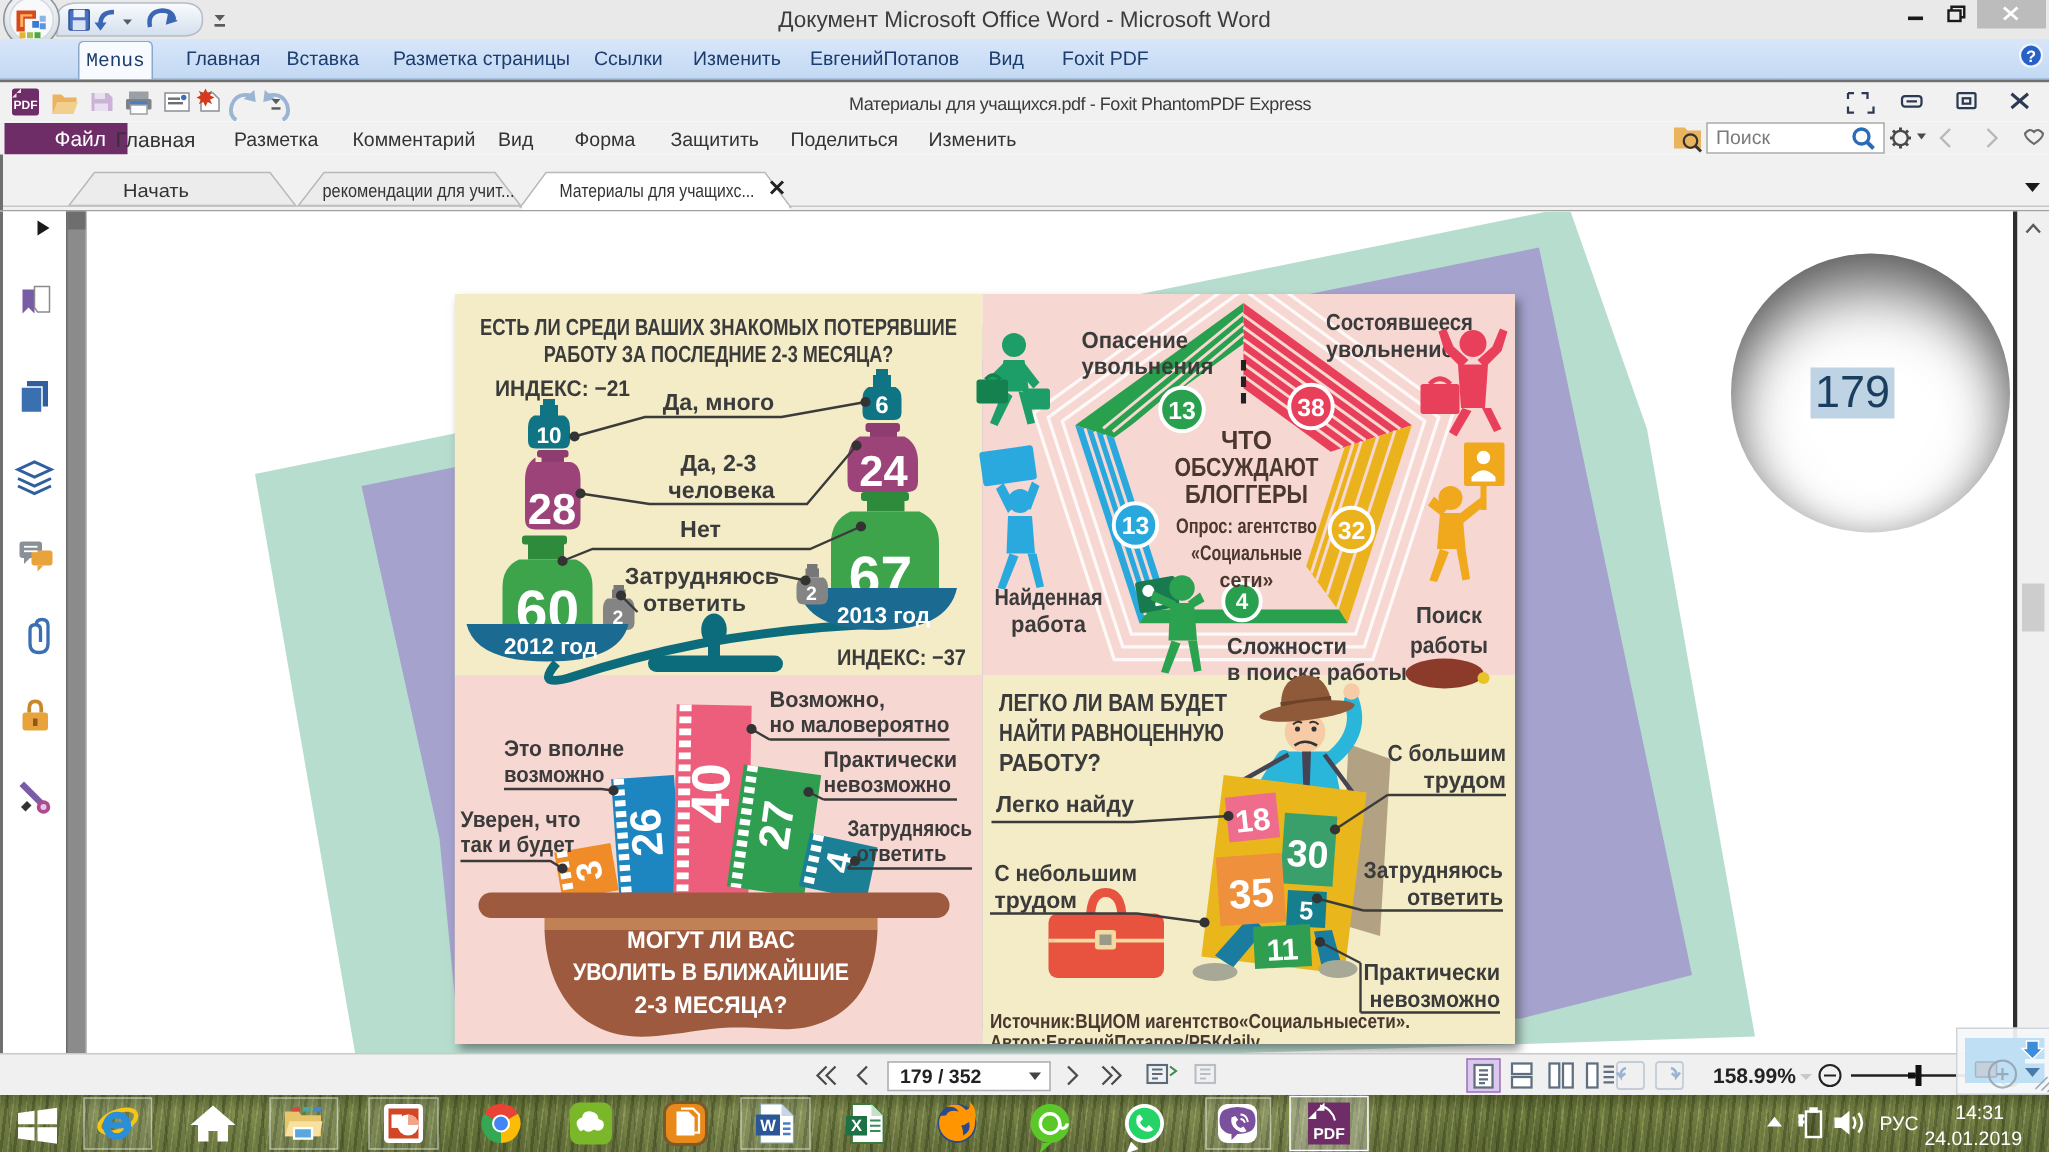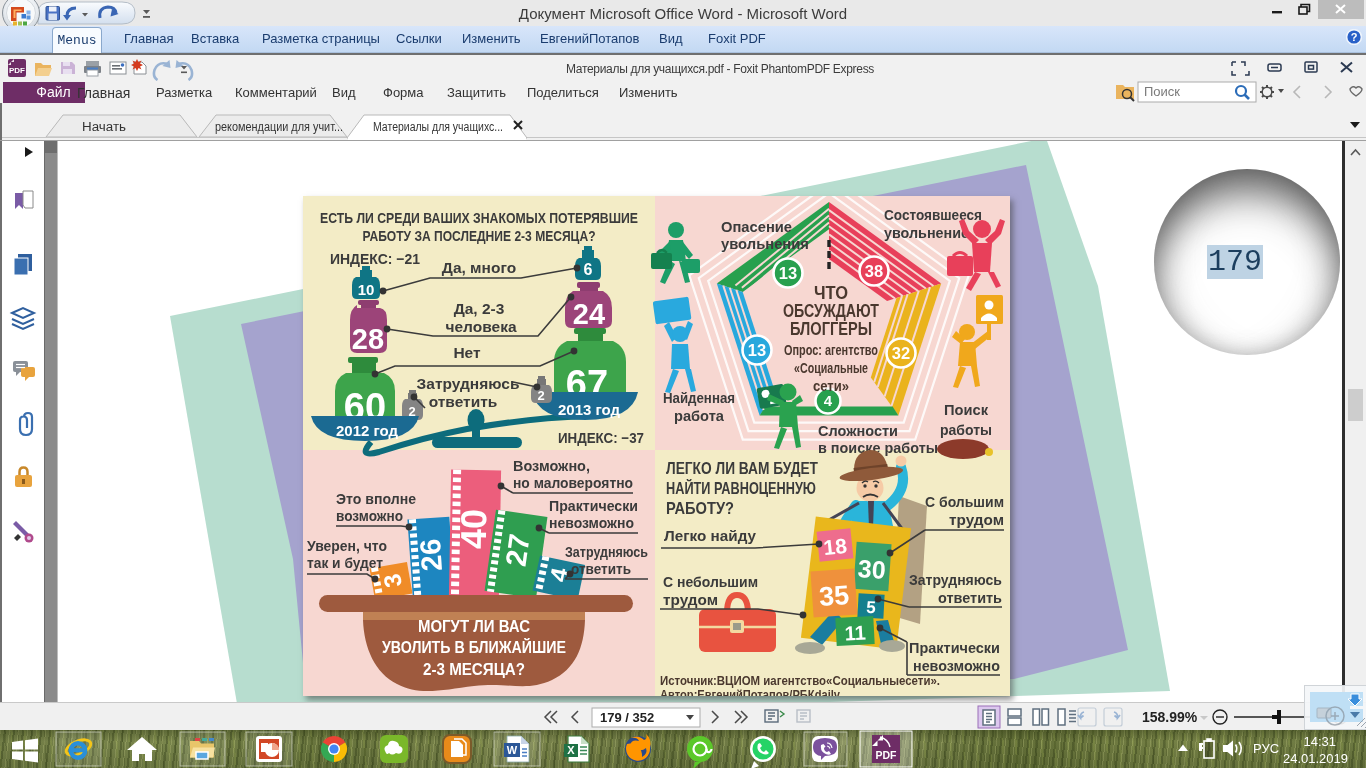--- a/index.html
+++ b/index.html
@@ -18,21 +18,21 @@
   
   #ftoolbar{position:absolute;top:55px;left:0;width:1366px;height:26px;background:#f1f1f1;}
   #ftitle{position:absolute;top:7px;left:400px;width:640px;text-align:center;font-size:12px;letter-spacing:-0.3px;color:#3c3c3c;}
   
   #fmenu{position:absolute;top:81px;left:0;width:1366px;height:22px;background:#f1f1f1;}
   #fbtn{position:absolute;top:1px;left:3px;width:63px;height:21px;background:#6e2d66;color:#fff;text-align:center;font-size:14px;line-height:21px;padding-left:19px;}
   .fm{position:absolute;top:4px;font-size:13px;color:#333;}
   
   #doctabs{position:absolute;top:103px;left:0;width:1366px;height:37px;background:#f1f1f1;border-left:2px solid #6f6f6f;}
   
-  #main{position:absolute;top:140px;left:0;width:1366px;height:562px;background:#fff;border-top:1px solid #a0a0a0;font-family:Liberation Mono, monospace;}
+  #main{position:absolute;top:140px;left:0;width:1366px;height:562px;background:#fff;border-top:1px solid #a0a0a0;}
   #sidebar{position:absolute;top:0;left:0;width:44px;height:562px;background:#fff;border-left:2px solid #6f6f6f;}
   #splitter{position:absolute;top:0;left:44px;width:12px;height:562px;background:#8b8b8b;border-left:1px solid #6a6a6a;border-right:1px solid #bdbdbd;}
   #docarea{position:absolute;top:0;left:56px;width:1286px;height:562px;background:#fff;overflow:hidden;}
   #pageedge{position:absolute;top:0;left:1342px;width:3px;height:562px;background:#2e2e2e;}
   #vscroll{position:absolute;top:0;left:1345px;width:21px;height:562px;background:#f0f0f0;}
   #vthumb{position:absolute;top:248px;left:3px;width:15px;height:32px;background:#cdcdcd;}
   
   #sphere{position:absolute;left:1154px;top:28px;width:186px;height:186px;border-radius:50%;background:#fff;
      box-shadow: inset 0 34px 42px -12px rgba(70,70,70,0.85), inset 26px 0 34px -22px rgba(110,110,110,0.5), inset -26px 0 34px -22px rgba(110,110,110,0.5), inset 0 -10px 22px -10px rgba(140,140,140,0.45);}
   #p179{position:absolute;left:1207px;top:104px;width:56px;height:34px;background:#bed3e4;text-align:center;font-size:30px;color:#1c3e5e;line-height:34px;}

